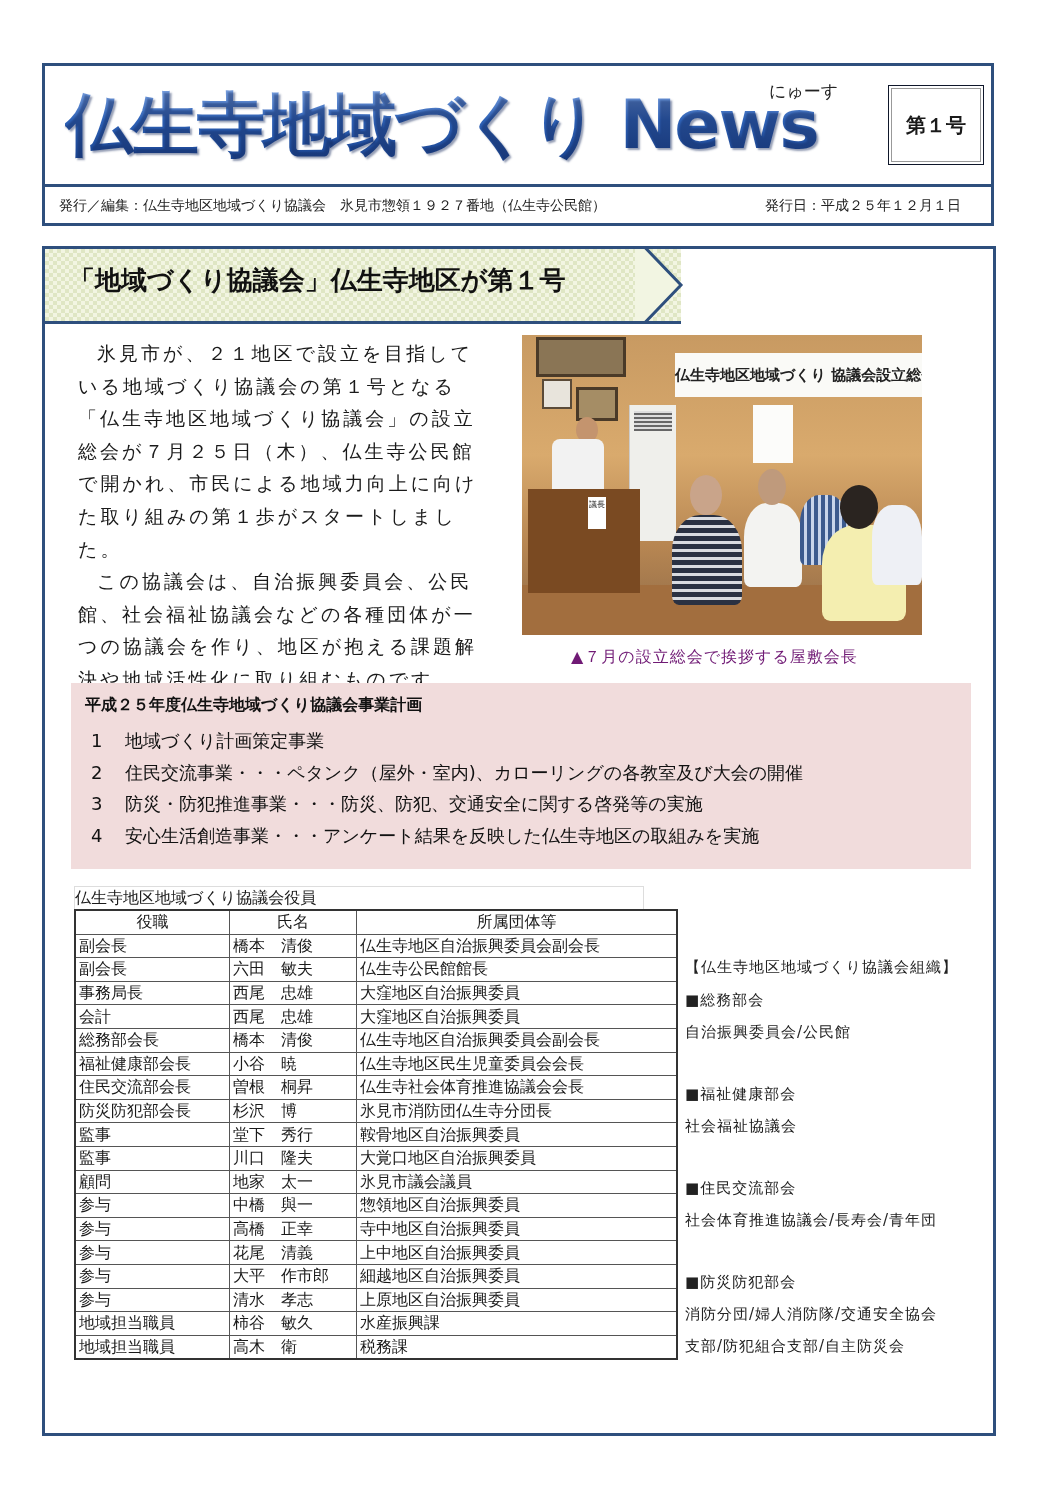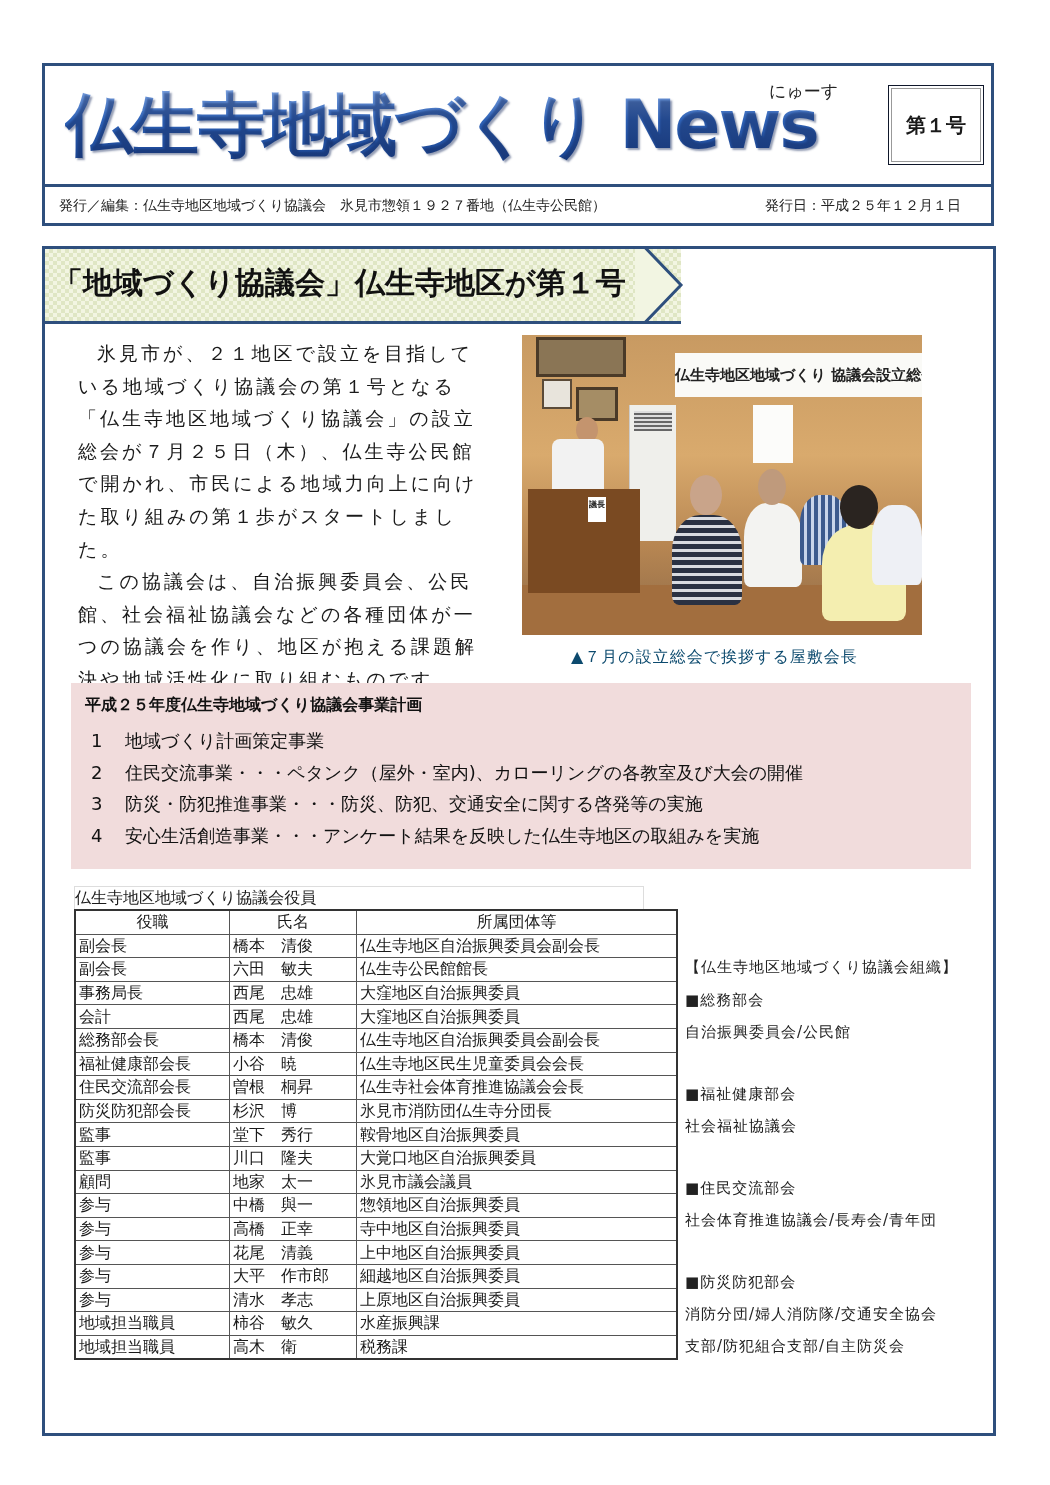--- a/index.html
+++ b/index.html
@@ -40,47 +40,47 @@
     position: absolute; left: 0; top: 0; width: 636px; height: 72px;
     background-color: #f2f5e2;
     background-image:
       linear-gradient(45deg, #dfe6c4 25%, transparent 25%, transparent 75%, #dfe6c4 75%),
       linear-gradient(45deg, #dfe6c4 25%, transparent 25%, transparent 75%, #dfe6c4 75%);
     background-size: 8px 8px; background-position: 0 0, 4px 4px;
     border-bottom: 3px solid #2e4f7d;
   }
   .headline-arrow { position: absolute; left: 590px; top: -3px; width: 50px; height: 78px; }
   .headline-text {
-    position: absolute; left: 8px; top: 14px; font-size: 30px; font-weight: bold; color: #111; white-space: nowrap; letter-spacing: 0px;
+    position: absolute; left: 24px; top: 14px; font-size: 26px; font-weight: bold; color: #111; white-space: nowrap; letter-spacing: 0px;
   }
   .body-text {
     position: absolute; left: 33px; top: 88px; width: 410px; font-size: 19px; line-height: 32.6px; letter-spacing: 3px; color: #1a1a1a;
   }
   .body-text p { margin: 0; text-indent: 1em; }
   .photo {
     position: absolute; left: 477px; top: 86px; width: 400px; height: 300px; overflow: hidden;
     background: linear-gradient(180deg, #c89a62 0%, #d9aa6d 40%, #b78652 70%, #8d6a48 100%);
   }
   .photo .banner {
     position: absolute; left: 153px; top: 18px; width: 248px; height: 44px; background: #fafaf7;
     font-size: 15px; font-weight: bold; line-height: 44px; text-align: center; color: #222; white-space: nowrap;
   }
   .photo .frame1 { position: absolute; left: 14px; top: 2px; width: 84px; height: 34px; background: #8a7555; border: 3px solid #4a3a28; }
   .photo .frame2 { position: absolute; left: 20px; top: 44px; width: 26px; height: 26px; background: #e8e4dc; border: 2px solid #5a4a38; }
   .photo .frame3 { position: absolute; left: 54px; top: 52px; width: 36px; height: 28px; background: #a58d65; border: 3px solid #4a3a28; }
   .photo .aircon { position: absolute; left: 107px; top: 70px; width: 46px; height: 136px; background: #efefeb; border-left: 1px solid #ccc; }
   .photo .aircon::before { content: ""; position: absolute; left: 4px; top: 6px; width: 38px; height: 20px; background: repeating-linear-gradient(0deg, #666 0 2px, #ddd 2px 4px); }
   .photo .notice { position: absolute; left: 231px; top: 70px; width: 40px; height: 58px; background: #fcfcfa; }
   .photo .podium { position: absolute; left: 6px; top: 154px; width: 112px; height: 104px; background: #7a4a22; }
-  .photo .podium-sign { position: absolute; left: 66px; top: 162px; width: 18px; height: 25px; background: #fff; font-size: 8px; text-align: center; line-height: 15px; color: #222; font-weight: bold; }
+  .photo .podium-sign { position: absolute; left: 66px; top: 162px; width: 18px; height: 32px; background: #fff; font-size: 8px; text-align: center; line-height: 15px; color: #222; }
   .photo .speaker-head { position: absolute; left: 54px; top: 82px; width: 22px; height: 26px; border-radius: 50%; background: #c4946e; }
   .photo .speaker-body { position: absolute; left: 30px; top: 104px; width: 52px; height: 54px; background: #f2f2f2; border-radius: 8px 8px 0 0; }
   .photo .person { position: absolute; border-radius: 40% 40% 10% 10%; }
   .photo .floor { position: absolute; left: 0; top: 250px; width: 400px; height: 50px; background: #a26e3e; }
-  .caption { position: absolute; left: 526px; top: 398px; font-size: 16px; color: #0c4a6e; letter-spacing: 1px; white-space: nowrap; }
+  .caption { position: absolute; left: 526px; top: 398px; font-size: 16px; color: #701a75; letter-spacing: 1px; white-space: nowrap; }
 
   .plan {
     position: absolute; left: 26px; top: 434px; width: 900px; height: 186px; background: #f1dcdc;
   }
   .plan .plan-title { position: absolute; left: 14px; top: 12px; font-size: 16px; font-weight: bold; color: #111; white-space: nowrap; }
   .plan ol { list-style: none; margin: 0; padding: 0; position: absolute; left: 14px; top: 42px; }
   .plan li { font-size: 18px; line-height: 31.5px; white-space: nowrap; color: #111; }
   .plan li .num { display: inline-block; width: 40px; padding-left: 6px; box-sizing: border-box; }
 
   .officers { position: absolute; left: 29px; top: 637px; width: 570px; }

